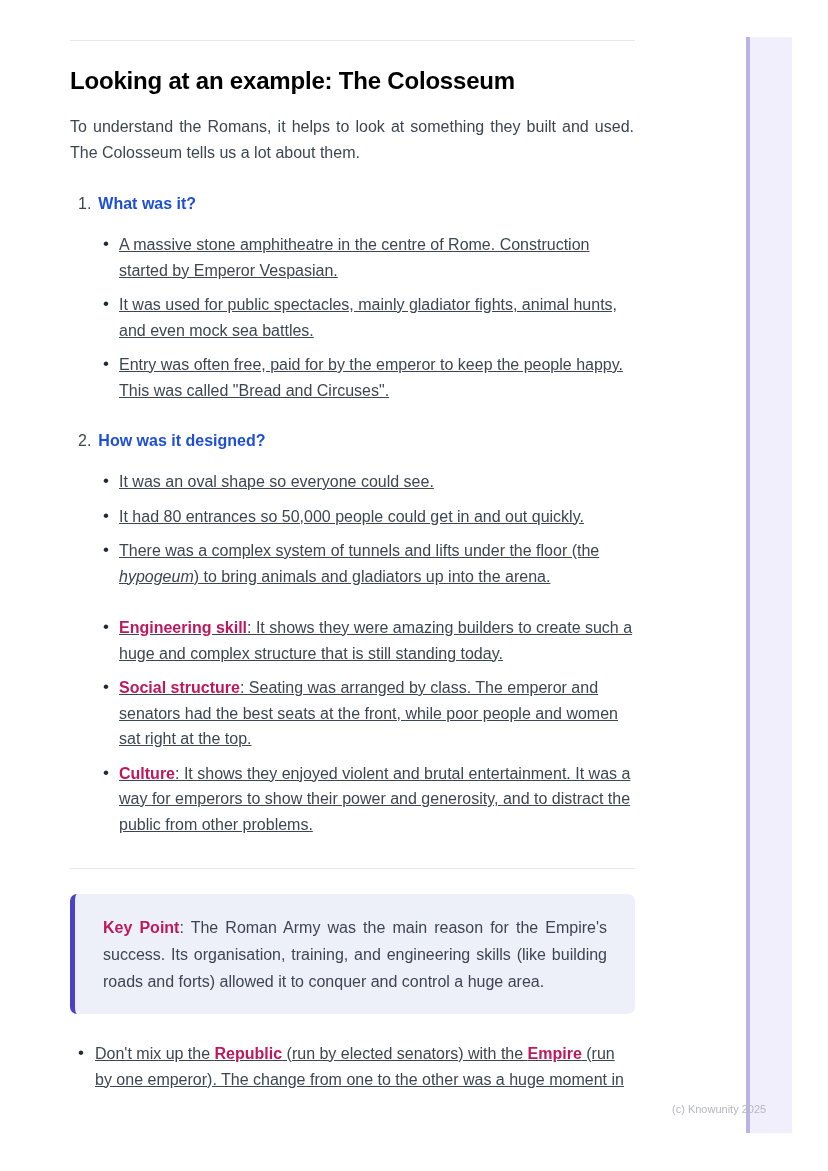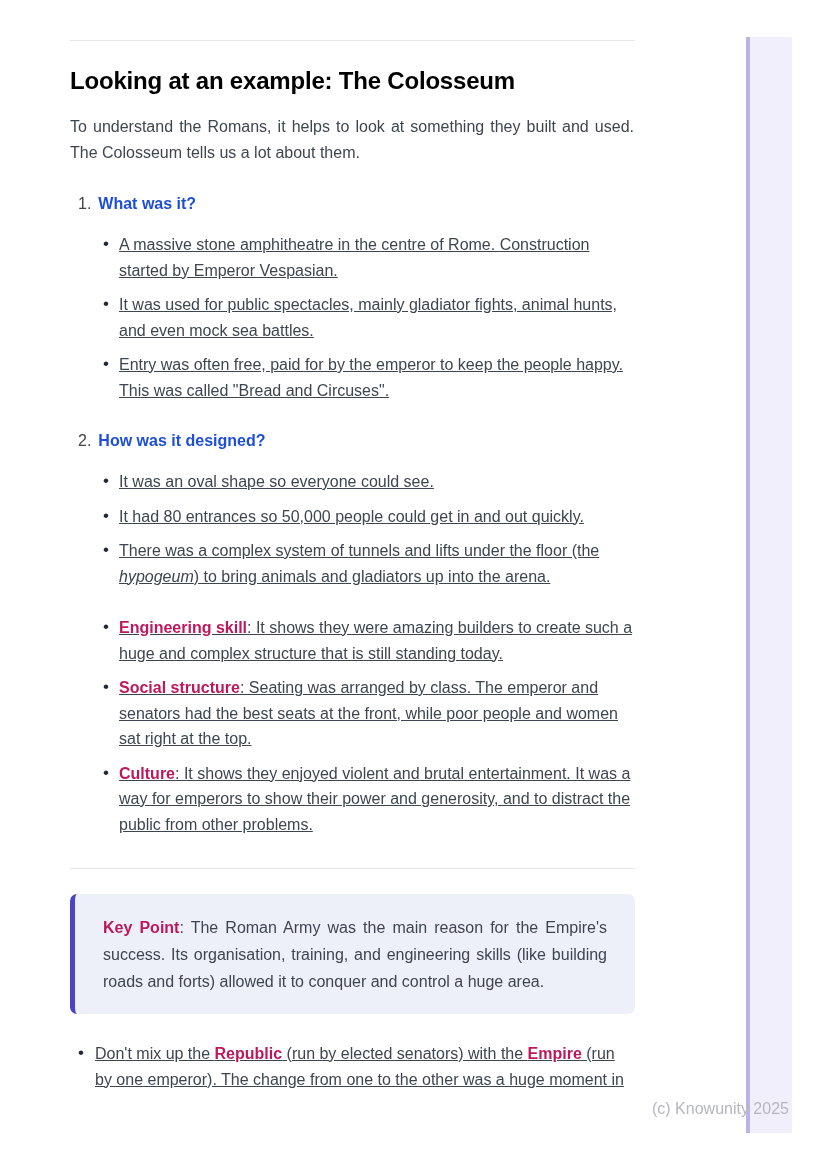--- a/index.html
+++ b/index.html
@@ -95,23 +95,23 @@
     left: 746px;
     top: 37px;
     width: 46px;
     height: 1096px;
     background: #f1effb;
     border-left: 4px solid #b9b4e6;
     z-index: 1;
   }
   .watermark {
     position: absolute;
-    left: 652px;
+    left: 672px;
     top: 1102px;
-    font-size: 16px;
+    font-size: 11px;
     line-height: 14px;
     color: #b6b6c0;
     white-space: nowrap;
     z-index: 2;
   }
 </style>
 </head>
 <body>
 
 <div class="content">

